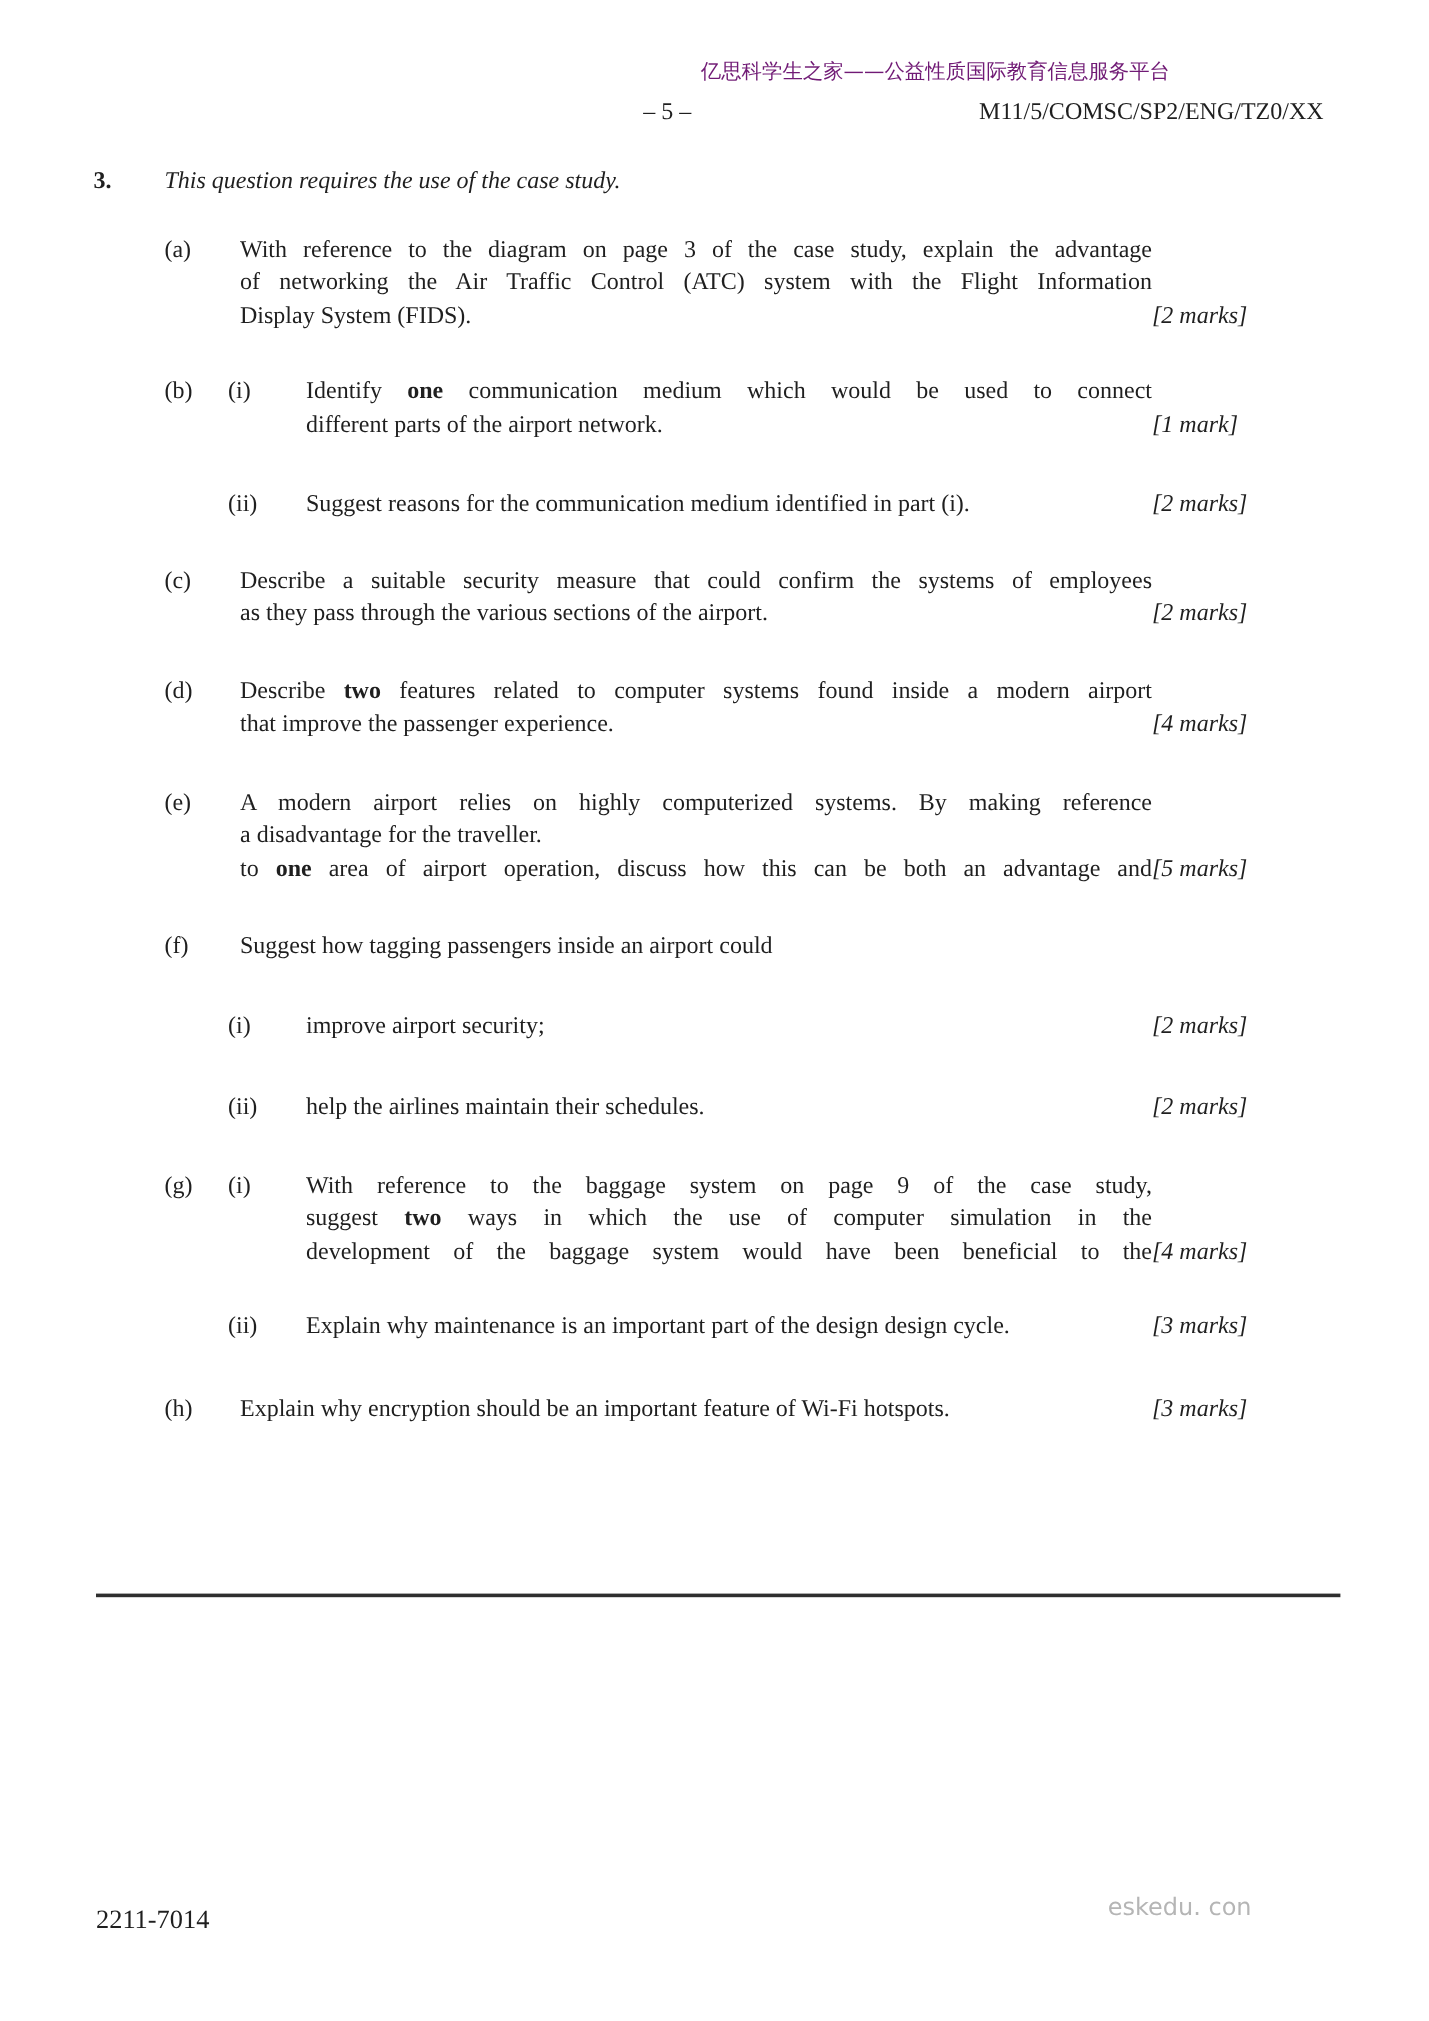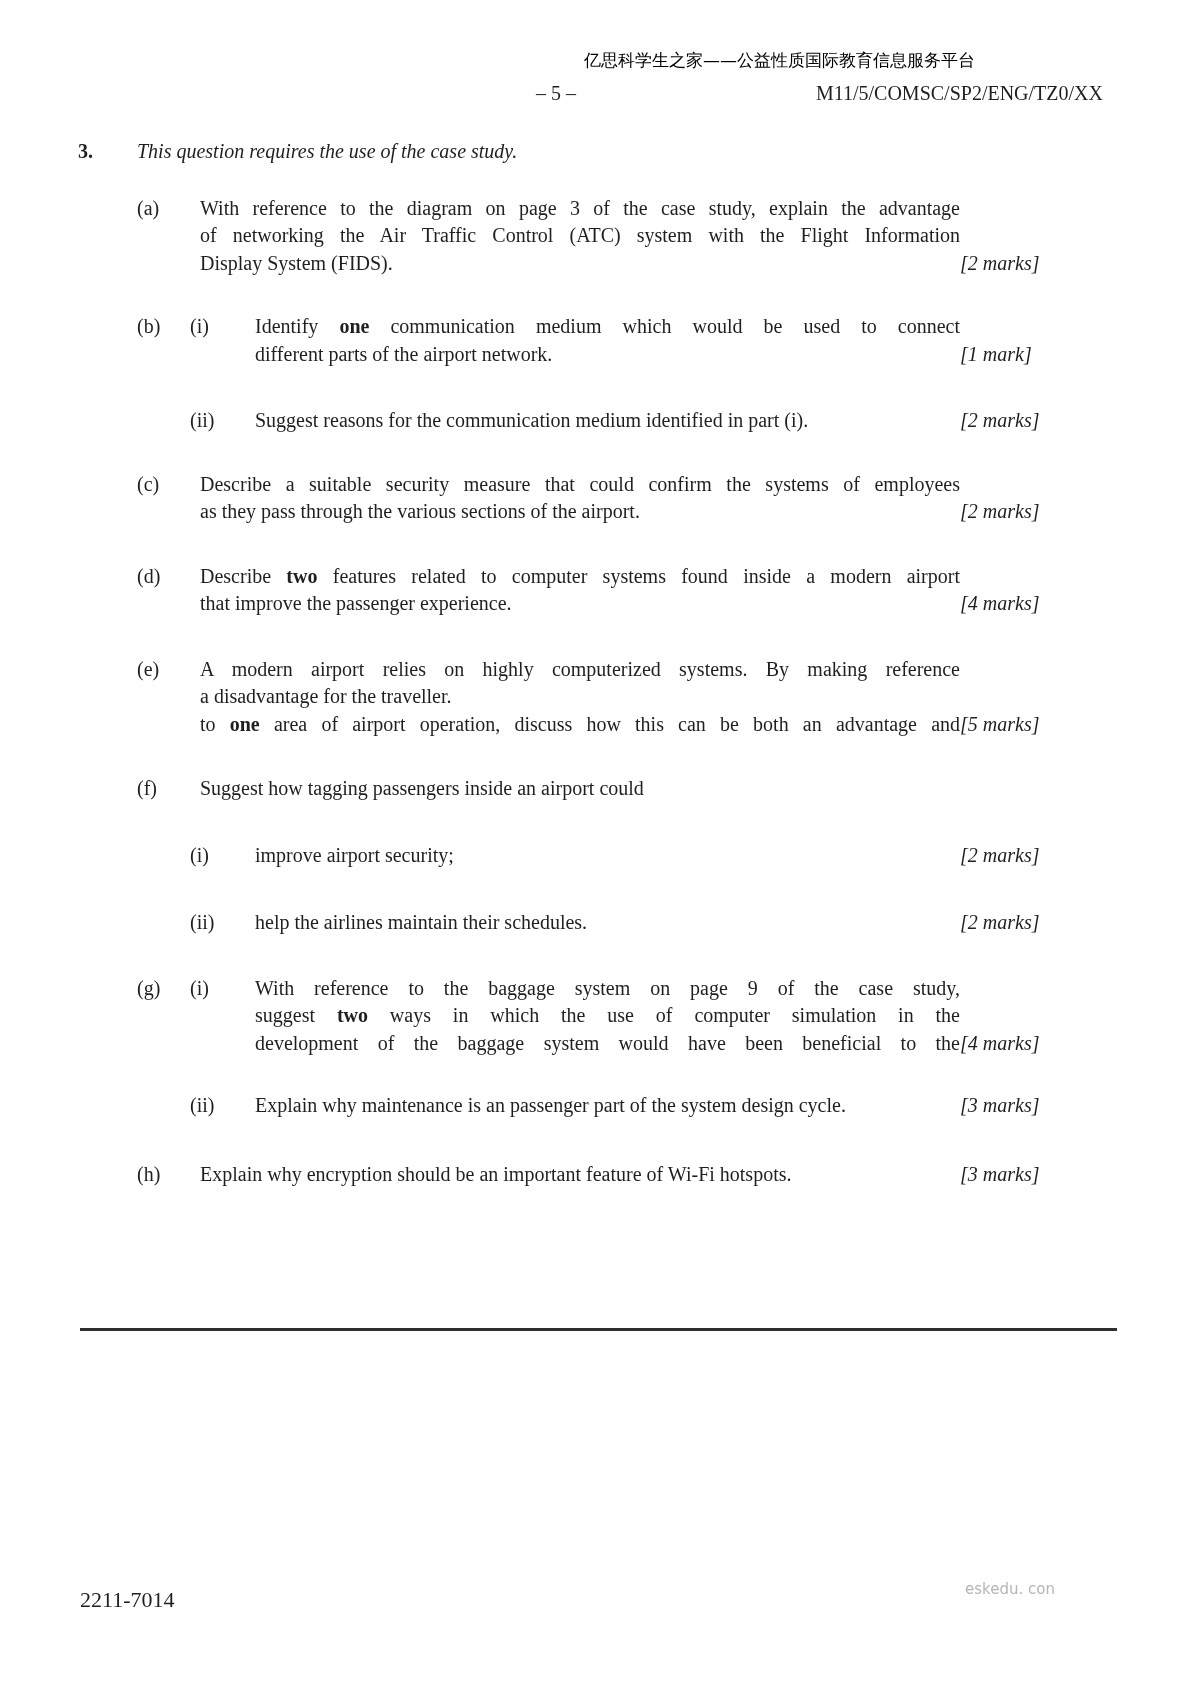--- a/index.html
+++ b/index.html
@@ -6,21 +6,21 @@
   body{
     width:1191px;height:1684px;position:relative;overflow:hidden;
     font-family:"Liberation Serif","DejaVu Serif",serif;
     color:#1f1f1f;font-size:20px;line-height:27.5px;
   }
   .abs{position:absolute;}
   
   .cn-watermark{
     top:50px;right:216px;
     font-family:"DejaVu Sans",sans-serif;
-    font-size:17px;line-height:20px;color:#000000;
+    font-size:17px;line-height:20px;color:#701a75;
   }
   .page-num{top:80px;left:536px;}
   .paper-code{top:80px;right:88px;}
   
   #content{position:absolute;left:78px;top:0;width:1025px;}
   .qrow{display:flex;margin-top:138px;}
   .qnum{width:59px;font-weight:700;flex:0 0 auto;}
   .qintro{font-style:italic;}
   .part-row{display:flex;align-items:flex-start;margin-left:59px;}
   .ltr-label{width:63px;flex:0 0 auto;}
@@ -34,23 +34,23 @@
   }
   .subcol{display:flex;flex-direction:column;flex:1 1 auto;}
   .subrow{display:flex;align-items:flex-start;}
   .line{}
   .line.jfy{text-align:justify;text-align-last:justify;}
   .b{font-weight:700;}
   
   .divider{top:1328px;left:80px;width:1037px;height:3px;background:#2f2f2f;}
   .footer-ref{top:1586px;left:80px;font-size:22px;}
   .footer-mark{
-    top:1576px;right:136px;
+    top:1576px;right:148px;
     font-family:"DejaVu Sans",sans-serif;
-    font-size:15px;color:#b5b5b5;
+    font-size:20px;color:#b5b5b5;
   }
 </style>
 </head>
 <body>
 
 <div class="abs cn-watermark">亿思科学生之家——公益性质国际教育信息服务平台</div>
 <div class="abs page-num">– 5 –</div>
 <div class="abs paper-code">M11/5/COMSC/SP2/ENG/TZ0/XX</div>
 
 <div id="content">
@@ -141,21 +141,21 @@
             <div class="txt-r">
               <div class="line jfy"><span>With reference to the baggage system on page 9 of the case study,</span></div>
               <div class="line jfy"><span>suggest </span><span class="b">two</span><span> ways in which the use of computer simulation in the</span></div>
               <div class="line jfy"><span>development of the baggage system would have been beneficial to the</span></div>
             </div>
             <div class="marks">[4 marks]</div>
           </div>
           <div class="subrow" style="margin-top: 35px;">
             <div class="rom-label">(ii)</div>
             <div class="txt-r">
-              <div class="line"><span>Explain why maintenance is an passenger part of the system design cycle.</span></div>
+              <div class="line"><span>Explain why maintenance is an important part of the design design cycle.</span></div>
             </div>
             <div class="marks">[3 marks]</div>
           </div>
         </div>
       </div>
       <div class="part-row" style="margin-top: 41px;">
         <div class="ltr-label">(h)</div>
         <div class="txt-l">
           <div class="line"><span>Explain why encryption should be an important feature of Wi-Fi hotspots.</span></div>
         </div>

